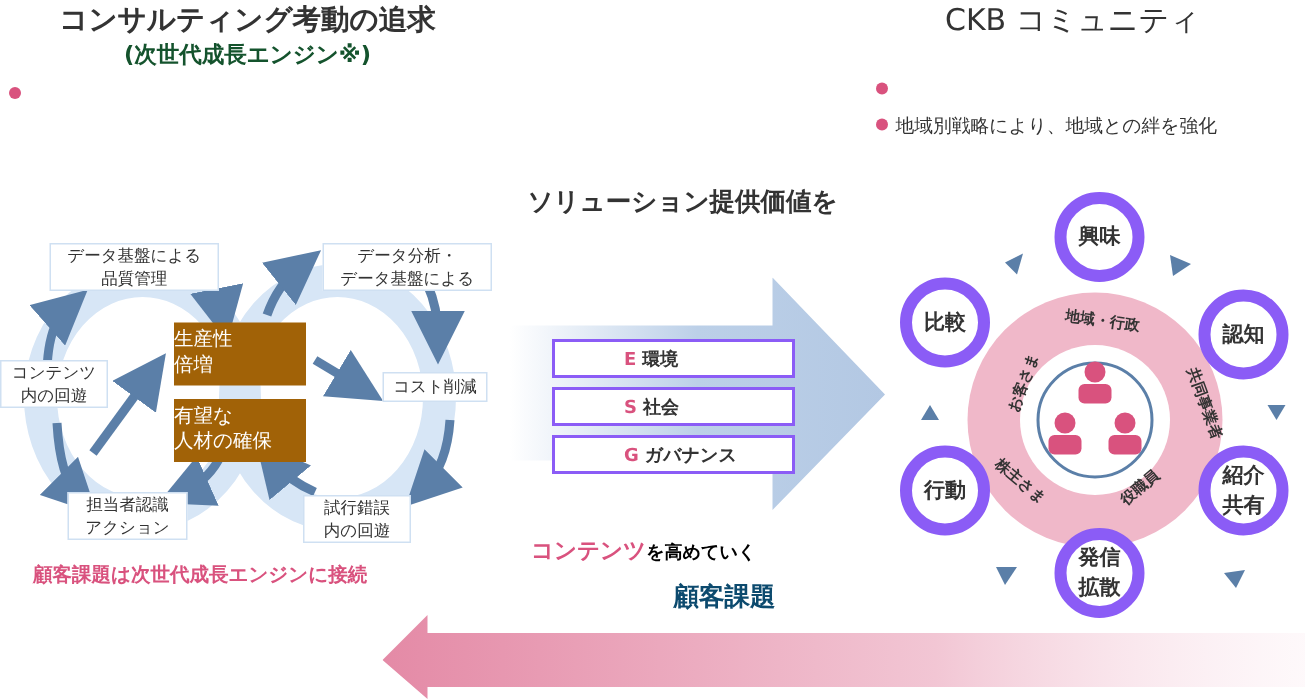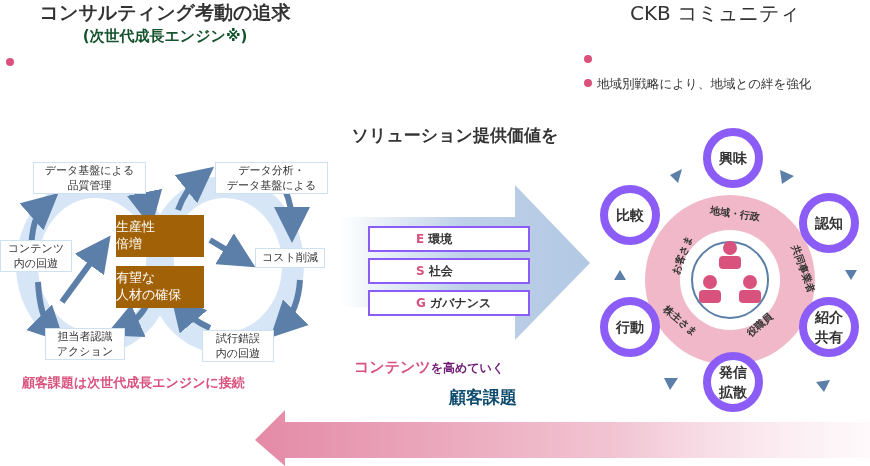--- a/index.html
+++ b/index.html
@@ -75,21 +75,21 @@
     </linearGradient>
   </defs>
   <polygon points="0,32 175,32 175,0 250,78 175,155 175,122 0,122" fill="url(#bg1)"></polygon>
 </svg>
 
 <div class="abs esg" style="left:368px;top:226px;width:112px;"><span class="k">E</span><span>環境</span></div>
 <div class="abs esg" style="left:368px;top:258px;width:112px;"><span class="k">S</span><span>社会</span></div>
 <div class="abs esg" style="left:368px;top:290px;width:112px;"><span class="k">G</span><span>ガバナンス</span></div>
 
 <div class="abs" style="left:354px;top:358px;font-size:15px;font-weight:bold;">
-  <span class="pink">コンテンツ</span><span style="font-size:12px;color:#701a75;">を高めていく</span>
+  <span class="pink">コンテンツ</span><span style="font-size:12px;color:#000000;">を高めていく</span>
 </div>
 <div class="abs" style="left:405px;top:386px;font-size:17px;font-weight:bold;color:#0c4a6e;margin-left:44px;">顧客課題</div>
 
 <svg class="abs" style="left:255px;top:410px;" width="615" height="56">
   <defs>
     <linearGradient id="pg1" x1="0" x2="1" y1="0" y2="0">
       <stop offset="0" stop-color="#e48aa6"></stop>
       <stop offset="0.6" stop-color="#f2c6d4"></stop>
       <stop offset="1" stop-color="#fbeaf0" stop-opacity="0.3"></stop>
     </linearGradient>

